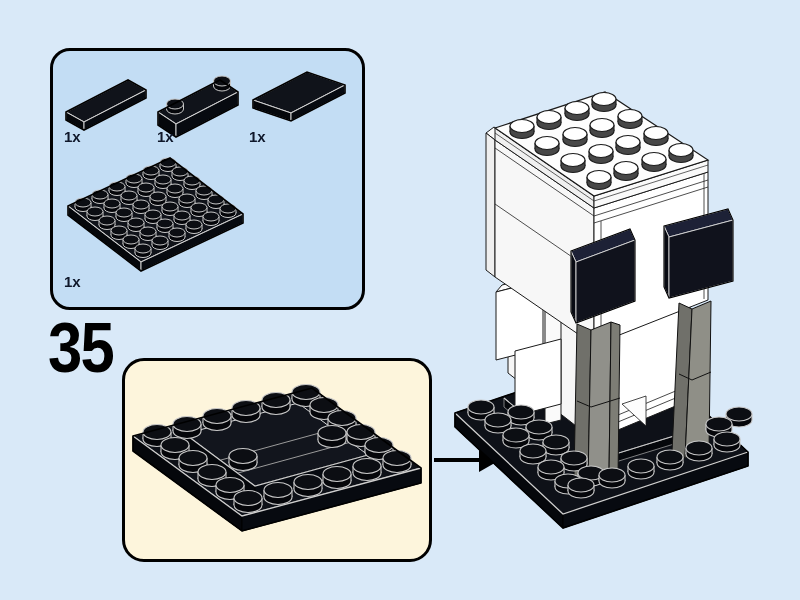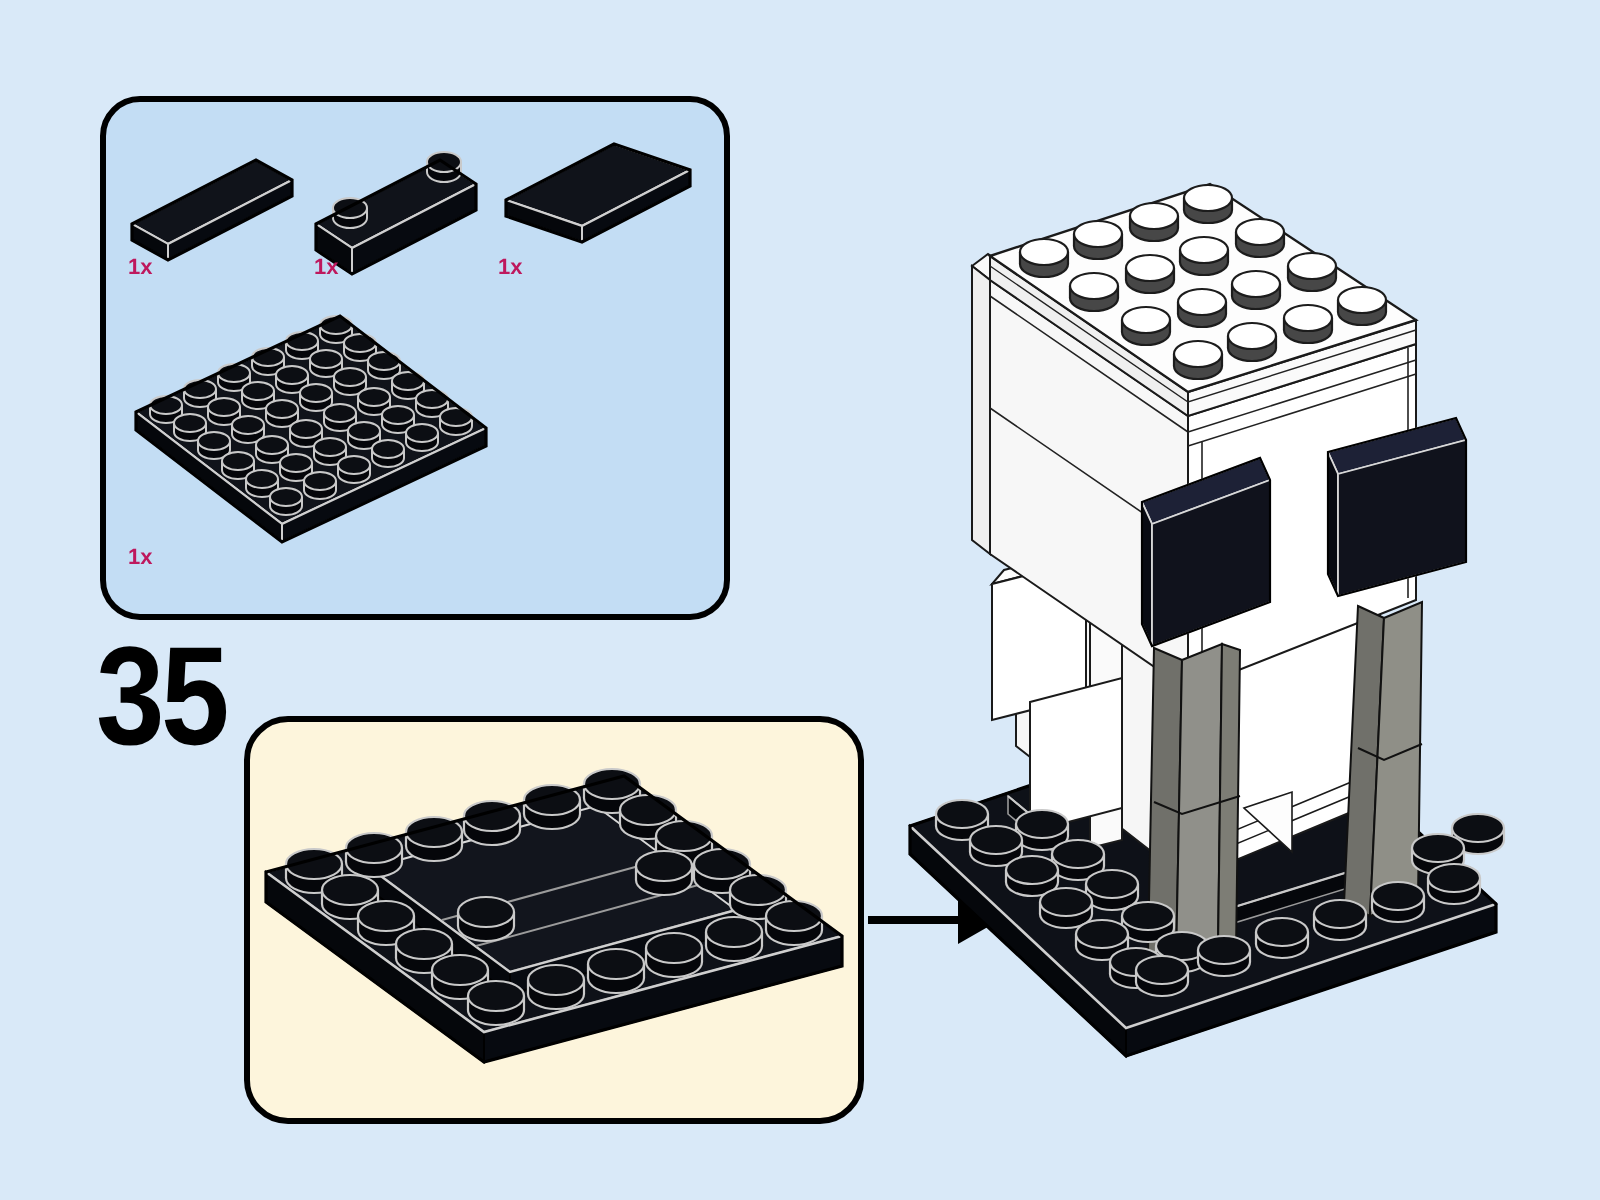--- a/index.html
+++ b/index.html
@@ -5,21 +5,21 @@
   html,body{margin:0;padding:0;}
   .page{
     position:relative; width:800px; height:600px;
     background:#d9e9f8; overflow:hidden;
     font-family:"Liberation Sans", sans-serif;
   }
   .callout{position:absolute; box-sizing:border-box; border:3.5px solid #000;}
   .parts-box{left:50px; top:48px; width:315px; height:262px; border-radius:20px; background:#c3ddf4;}
   .sub-box{left:122px; top:358px; width:310px; height:204px; border-radius:22px; background:#fdf5dc;}
   .qty-label{
-    position:absolute; font-size:11px; font-weight:600; color:#be185d; z-index:4;
+    position:absolute; font-size:15px; font-weight:600; color:#0f172a; z-index:4;
   }
   .step-number{
     position:absolute; left:48px; top:313px; font-size:70px; font-weight:700;
     color:#000; line-height:1; letter-spacing:-2px;
     transform:scaleX(0.88); transform-origin:left top; z-index:4;
   }
   svg.scene{position:absolute; left:0; top:0; z-index:3;}
 </style>
 </head>
 <body>

